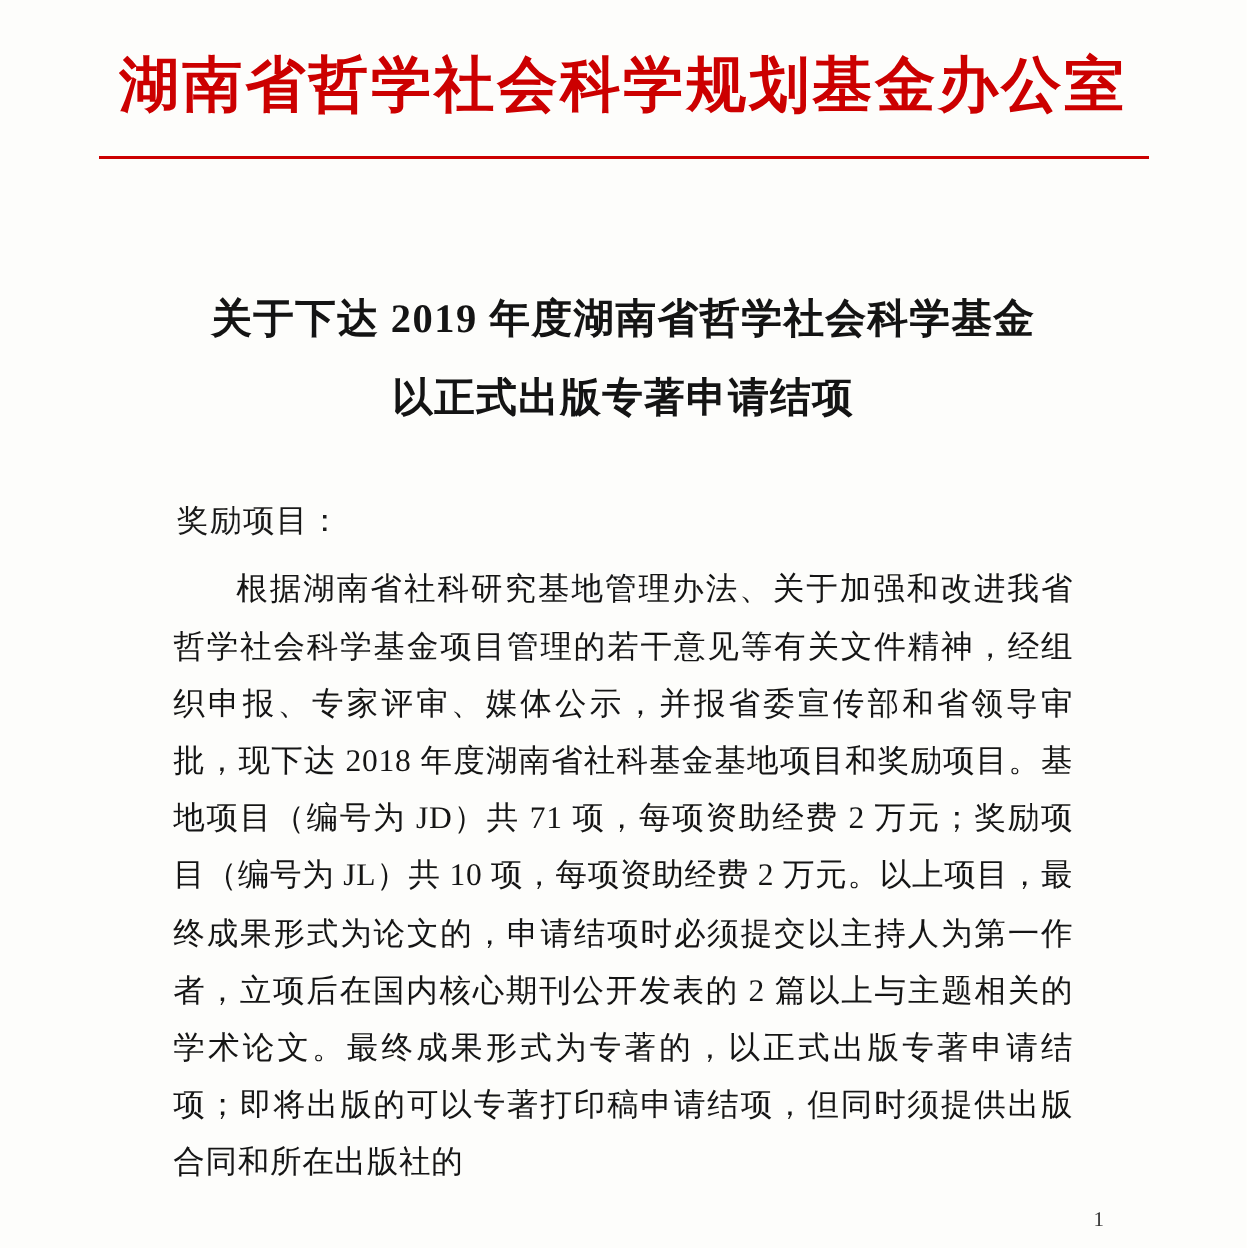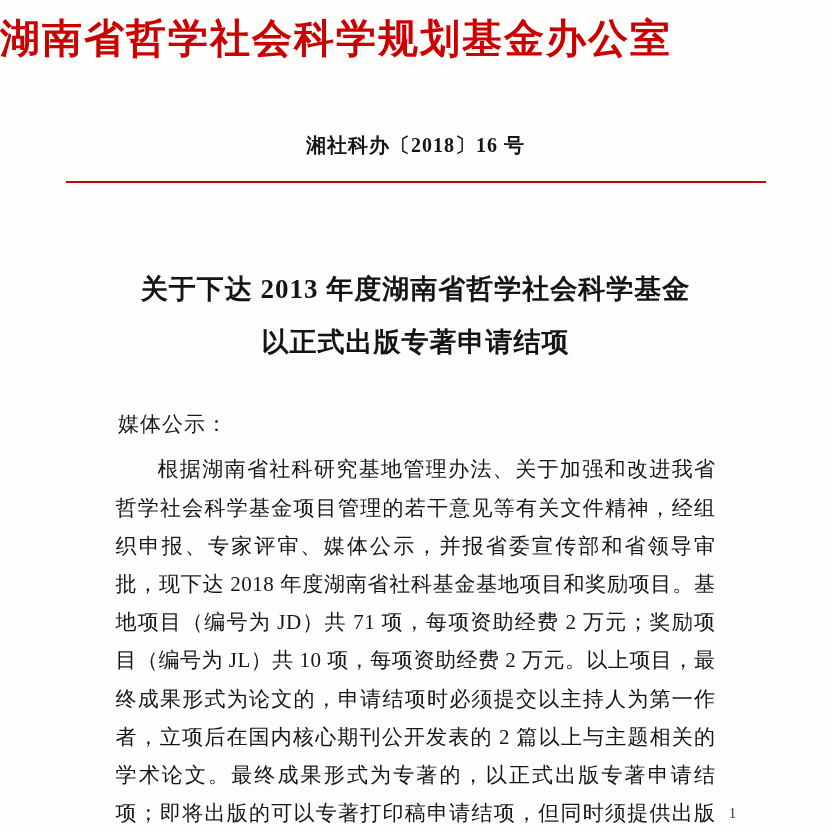--- a/index.html
+++ b/index.html
@@ -15,21 +15,22 @@
     overflow: hidden;
   }
   .page {
     position: relative;
     width: 831px;
     height: 832px;
     background: #fdfdfb;
     box-sizing: border-box;
   }
   .masthead {
-    padding-top: 14px;
+    text-align: center;
+    padding-top: 32px;
   }
   .masthead-title {
     color: #cc0000;
     font-family: "Liberation Serif", "DejaVu Serif", serif;
     font-weight: bold;
     font-size: 40px;
     letter-spacing: 2px;
     line-height: 1.25;
     white-space: nowrap;
   }
@@ -86,30 +87,29 @@
 </style>
 </head>
 <body>
 
 <div class="page">
 
   <div class="masthead">
     <div class="masthead-title">湖南省哲学社会科学规划基金办公室</div>
   </div>
 
-  <div class="doc-number">湘社科办〔2018〕16 号</div>
 
   <div class="red-rule"></div>
 
   <div class="doc-title">
-    <div>关于下达 2013 年度湖南省哲学社会科学基金</div>
+    <div>关于下达 2019 年度湖南省哲学社会科学基金</div>
     <div>以正式出版专著申请结项</div>
   </div>
 
-  <div class="salutation">媒体公示：</div>
+  <div class="salutation">奖励项目：</div>
 
   <div class="body-text">
     <p>根据湖南省社科研究基地管理办法、关于加强和改进我省哲学社会科学基金项目管理的若干意见等有关文件精神，经组织申报、专家评审、媒体公示，并报省委宣传部和省领导审批，现下达 2018 年度湖南省社科基金基地项目和奖励项目。基地项目（编号为 JD）共 71 项，每项资助经费 2 万元；奖励项目（编号为 JL）共 10 项，每项资助经费 2 万元。以上项目，最终成果形式为论文的，申请结项时必须提交以主持人为第一作者，立项后在国内核心期刊公开发表的 2 篇以上与主题相关的学术论文。最终成果形式为专著的，以正式出版专著申请结项；即将出版的可以专著打印稿申请结项，但同时须提供出版合同和所在出版社的</p>
   </div>
 
   <div class="page-number">1</div>
 
 </div>
 
 </body></html>

